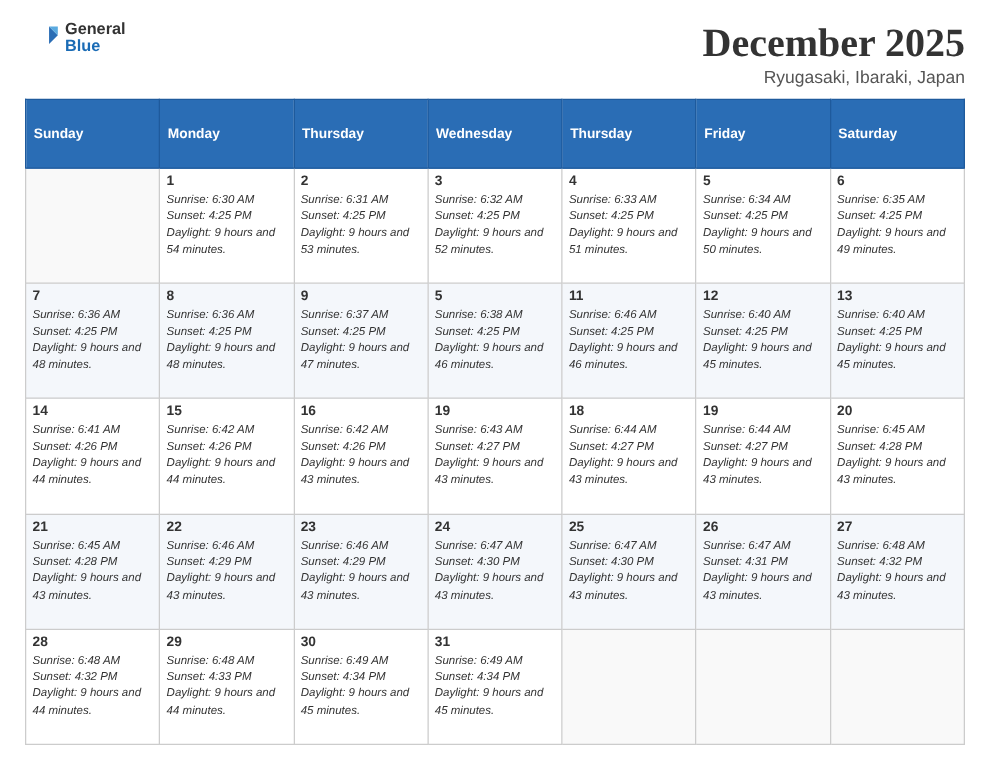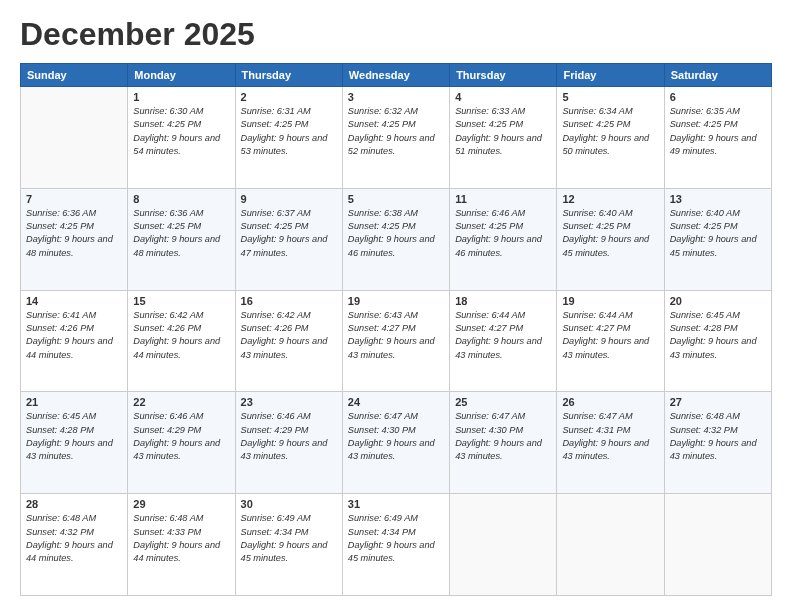--- a/index.html
+++ b/index.html
@@ -41,38 +41,39 @@
       width: 28px;
       height: 28px;
     }
     .title-block {
       text-align: right;
     }
     .month-title {
       font-size: 32px;
       font-weight: bold;
       color: #333;
+      font-family: Liberation Serif, serif;
     }
     .location {
       font-size: 14px;
       color: #555;
     }
     .calendar {
       flex: 1;
       border: 1px solid #ccc;
       border-collapse: collapse;
       width: 100%;
       table-layout: fixed;
       font-size: 10px;
     }
     .calendar th {
       background-color: #2a6db5;
       color: #fff;
       text-align: left;
-      padding: 5px 6px;
+      padding: 21px 6px;
       font-size: 11px;
       font-weight: bold;
       border: 1px solid #1e5a9c;
       margin-top: 45px;
     }
     .calendar td {
       border: 1px solid #ccc;
       vertical-align: top;
       padding: 4px 5px;
       height: 88px;
@@ -95,22 +96,33 @@
     }
     .row-alt td {
       background: #f4f7fb;
     }
   </style>
 </head>
 <body>
 
 <div class="page">
   <div class="header">
+    <div class="logo">
+      <svg class="logo-icon" viewBox="0 0 32 32">
+        <polygon points="22,6 30,14 22,22" fill="#2a6db5"></polygon>
+        <polygon points="22,6 30,6 30,14" fill="#5aaae0"></polygon>
+      </svg>
+      <div class="logo-text">
+        <span class="logo-general">General</span>
+        <span class="logo-blue">Blue</span>
+      </div>
+    </div>
     <div class="title-block">
       <div class="month-title">December 2025</div>
+      <div class="location">Ryugasaki, Ibaraki, Japan</div>
     </div>
   </div>
 
   <table class="calendar">
     <thead>
       <tr>
         <th>Sunday</th>
         <th>Monday</th>
         <th>Thursday</th>
         <th>Wednesday</th>

